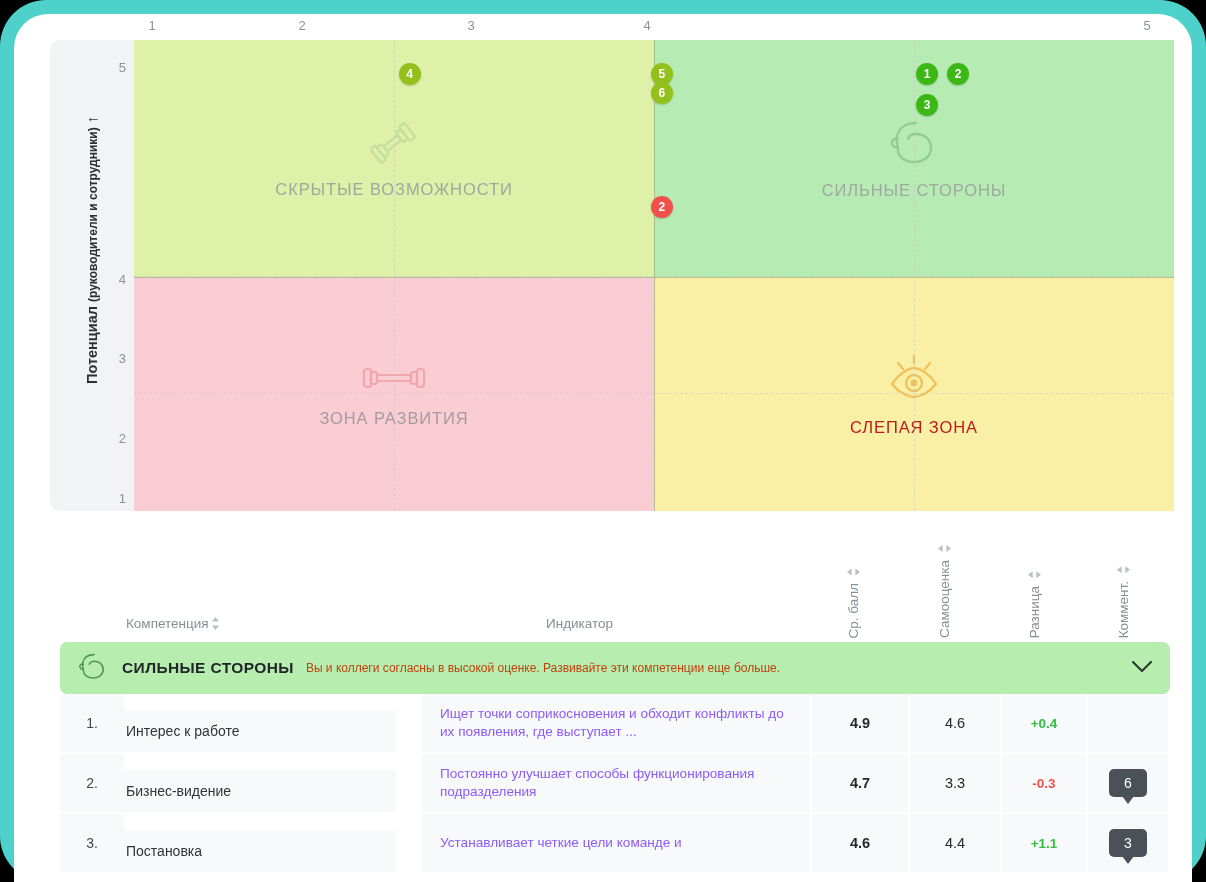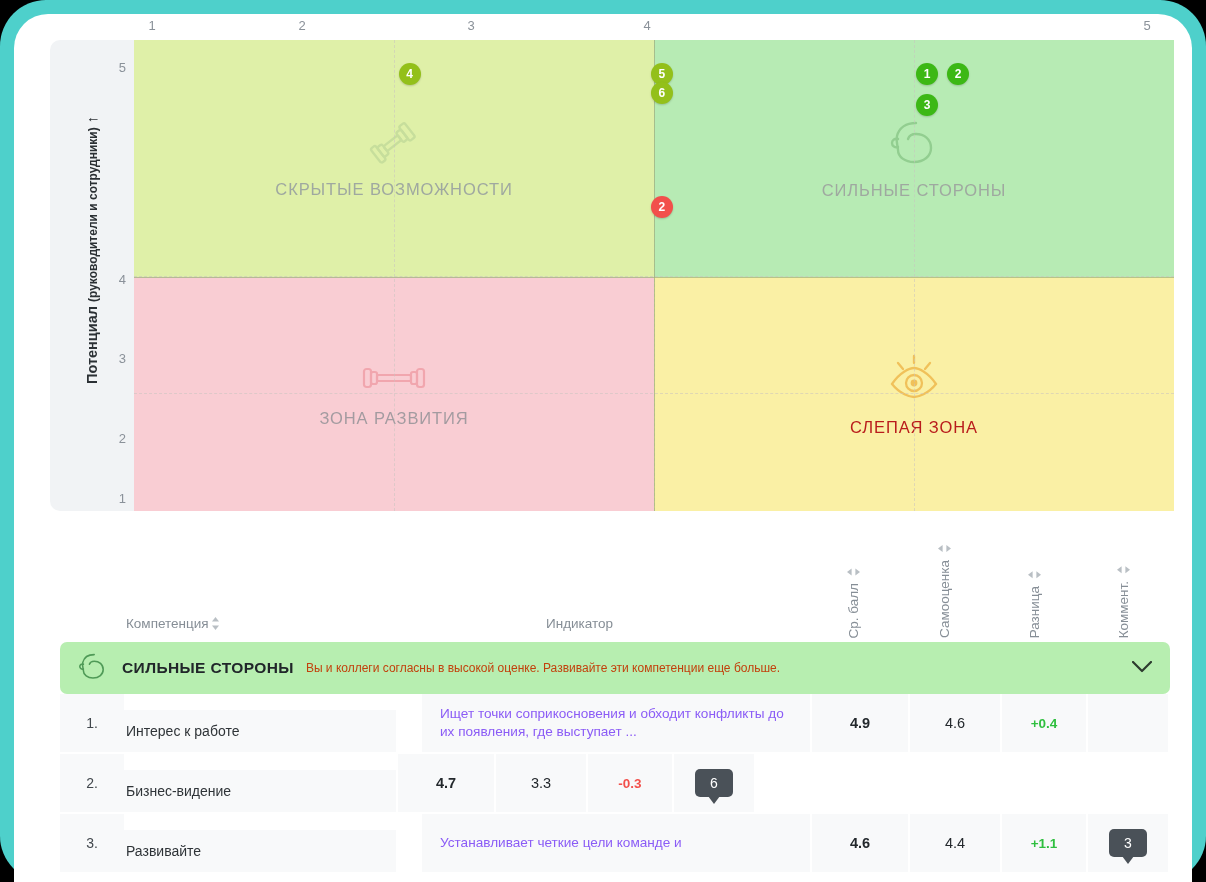--- a/index.html
+++ b/index.html
@@ -396,30 +396,31 @@
             <div class="cell c-comp">Интерес к работе</div>
             <div class="cell c-ind">Ищет точки соприкосновения и обходит конфликты до их появления, где выступает ...</div>
             <div class="cell c-avg">4.9</div>
             <div class="cell c-self">4.6</div>
             <div class="cell c-diff pos">+0.4</div>
             <div class="cell c-com"></div>
           </div>
           <div class="row">
             <div class="cell c-num">2.</div>
             <div class="cell c-comp">Бизнес-видение</div>
+            <div class="cell c-ind">Постоянно улучшает способы функционирования подразделения</div>
             <div class="cell c-avg">4.7</div>
             <div class="cell c-self">3.3</div>
             <div class="cell c-diff neg">-0.3</div>
             <div class="cell c-com">
               <div class="badge">6</div>
             </div>
           </div>
           <div class="row">
             <div class="cell c-num">3.</div>
-            <div class="cell c-comp">Развивайте</div>
+            <div class="cell c-comp">Постановка</div>
             <div class="cell c-ind">Устанавливает четкие цели команде и</div>
             <div class="cell c-avg">4.6</div>
             <div class="cell c-self">4.4</div>
             <div class="cell c-diff pos">+1.1</div>
             <div class="cell c-com">
               <div class="badge">3</div>
             </div>
           </div>
         </div>
     </div>

